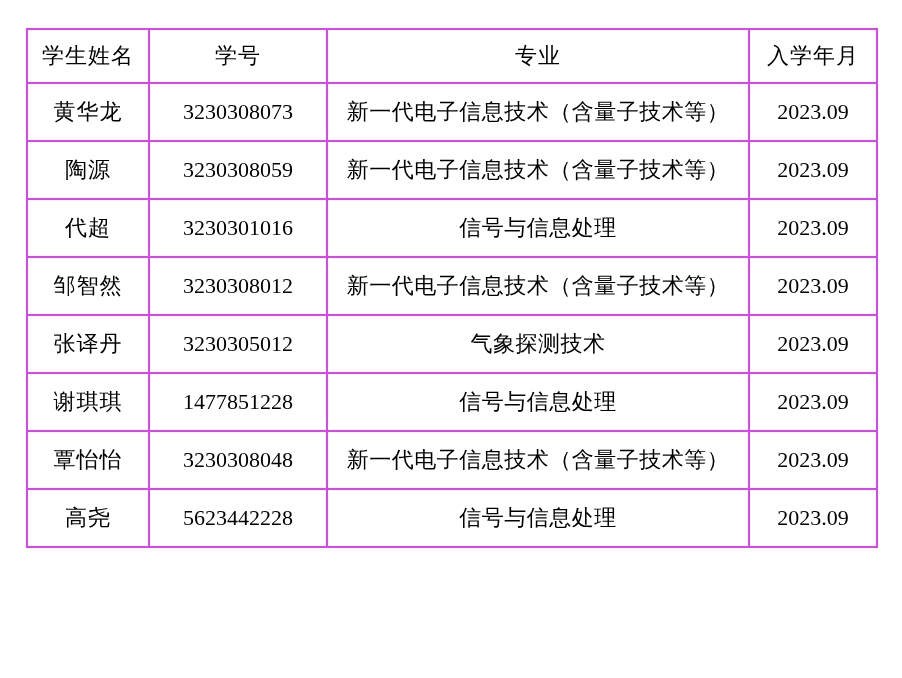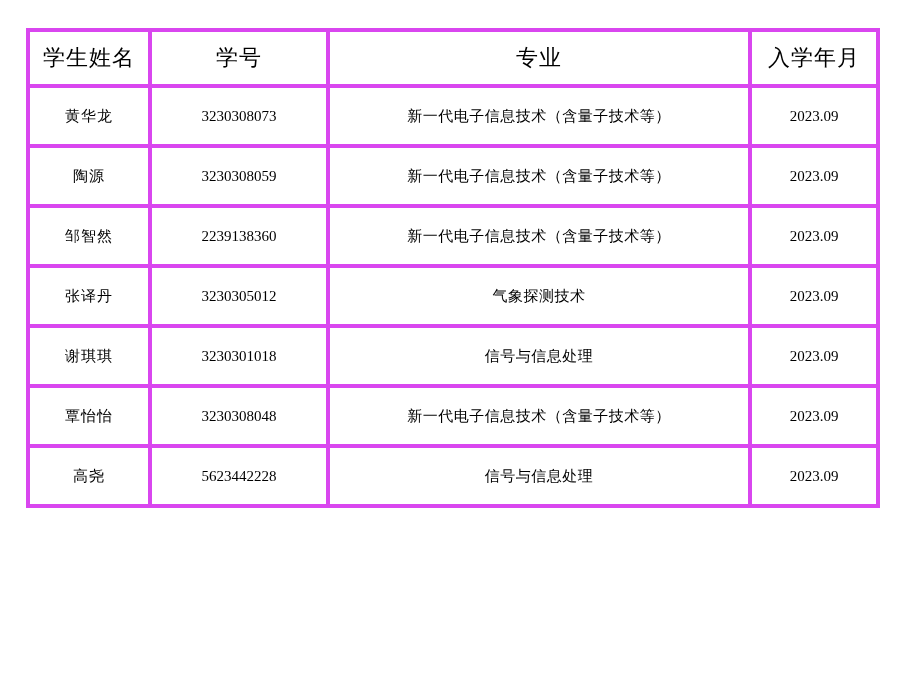--- a/index.html
+++ b/index.html
@@ -23,34 +23,34 @@
     padding: 28px 26px 0 26px;
   }
   table.roster {
     border-collapse: collapse;
     width: 850px;
     table-layout: fixed;
     margin: 0 auto;
   }
   table.roster th,
   table.roster td {
-    border: 4px solid #d946ef;
+    border: 2px solid #d946ef;
     text-align: center;
     vertical-align: middle;
     padding: 0;
     font-weight: normal;
   }
   table.roster th {
     height: 52px;
     font-size: 22px;
     letter-spacing: 1px;
   }
   table.roster td {
     height: 56px;
-    font-size: 15px;
+    font-size: 22px;
   }
   .col-name   { width: 122px; }
   .col-id     { width: 178px; }
   .col-major  { width: 422px; }
   .col-date   { width: 128px; }
 
   td.cell-name  { font-size: 19px; letter-spacing: 1px; }
   td.cell-id    { font-size: 19px; font-family: "Liberation Serif", "DejaVu Serif", serif; }
   td.cell-major { font-size: 19px; letter-spacing: 0.5px; }
   td.cell-date  { font-size: 18px; }
@@ -90,34 +90,40 @@
         <td class="cell-major">新一代电子信息技术（含量子技术等）</td>
         <td class="cell-date">2023.09</td>
       </tr>
       <tr>
         <td class="cell-name">陶源</td>
         <td class="cell-id">3230308059</td>
         <td class="cell-major">新一代电子信息技术（含量子技术等）</td>
         <td class="cell-date">2023.09</td>
       </tr>
       <tr>
+        <td class="cell-name">代超</td>
+        <td class="cell-id">3230301016</td>
+        <td class="cell-major">信号与信息处理</td>
+        <td class="cell-date">2023.09</td>
+      </tr>
+      <tr>
         <td class="cell-name">邹智然</td>
-        <td class="cell-id">2239138360</td>
+        <td class="cell-id">3230308012</td>
         <td class="cell-major">新一代电子信息技术（含量子技术等）</td>
         <td class="cell-date">2023.09</td>
       </tr>
       <tr>
         <td class="cell-name">张译丹</td>
         <td class="cell-id">3230305012</td>
         <td class="cell-major">气象探测技术</td>
         <td class="cell-date">2023.09</td>
       </tr>
       <tr>
         <td class="cell-name">谢琪琪</td>
-        <td class="cell-id">3230301018</td>
+        <td class="cell-id">1477851228</td>
         <td class="cell-major">信号与信息处理</td>
         <td class="cell-date">2023.09</td>
       </tr>
       <tr>
         <td class="cell-name">覃怡怡</td>
         <td class="cell-id">3230308048</td>
         <td class="cell-major">新一代电子信息技术（含量子技术等）</td>
         <td class="cell-date">2023.09</td>
       </tr>
       <tr>

